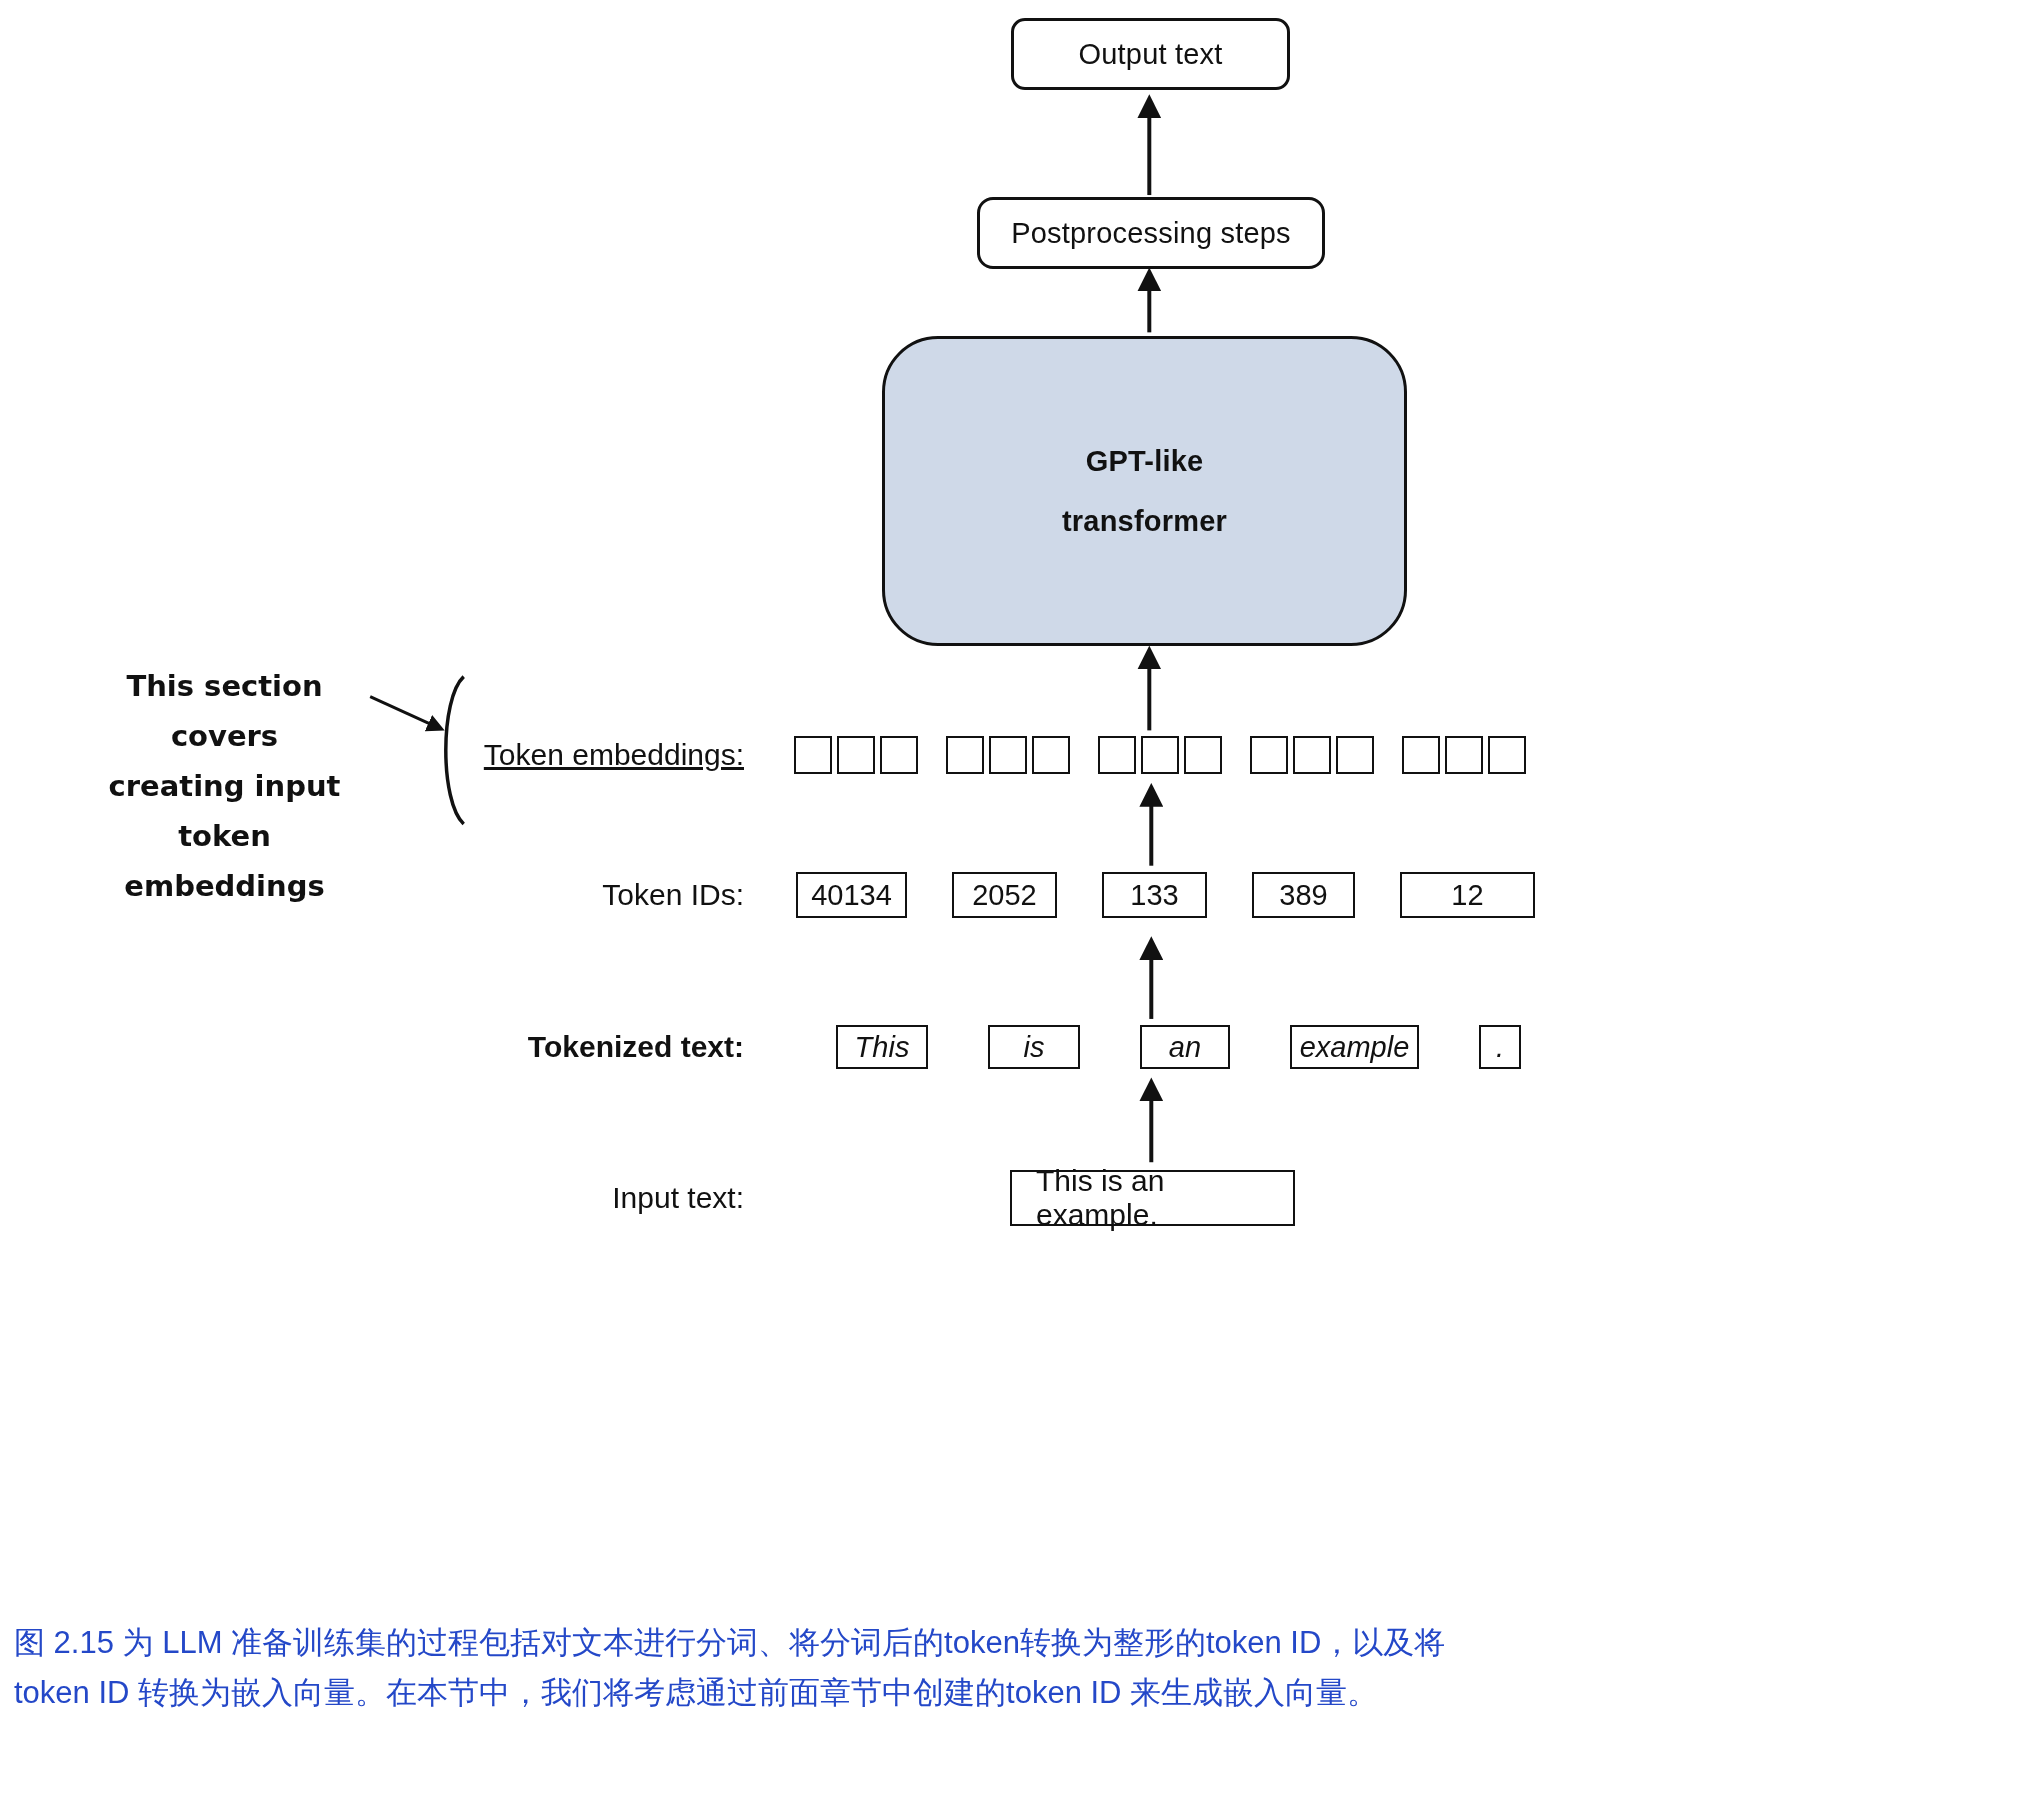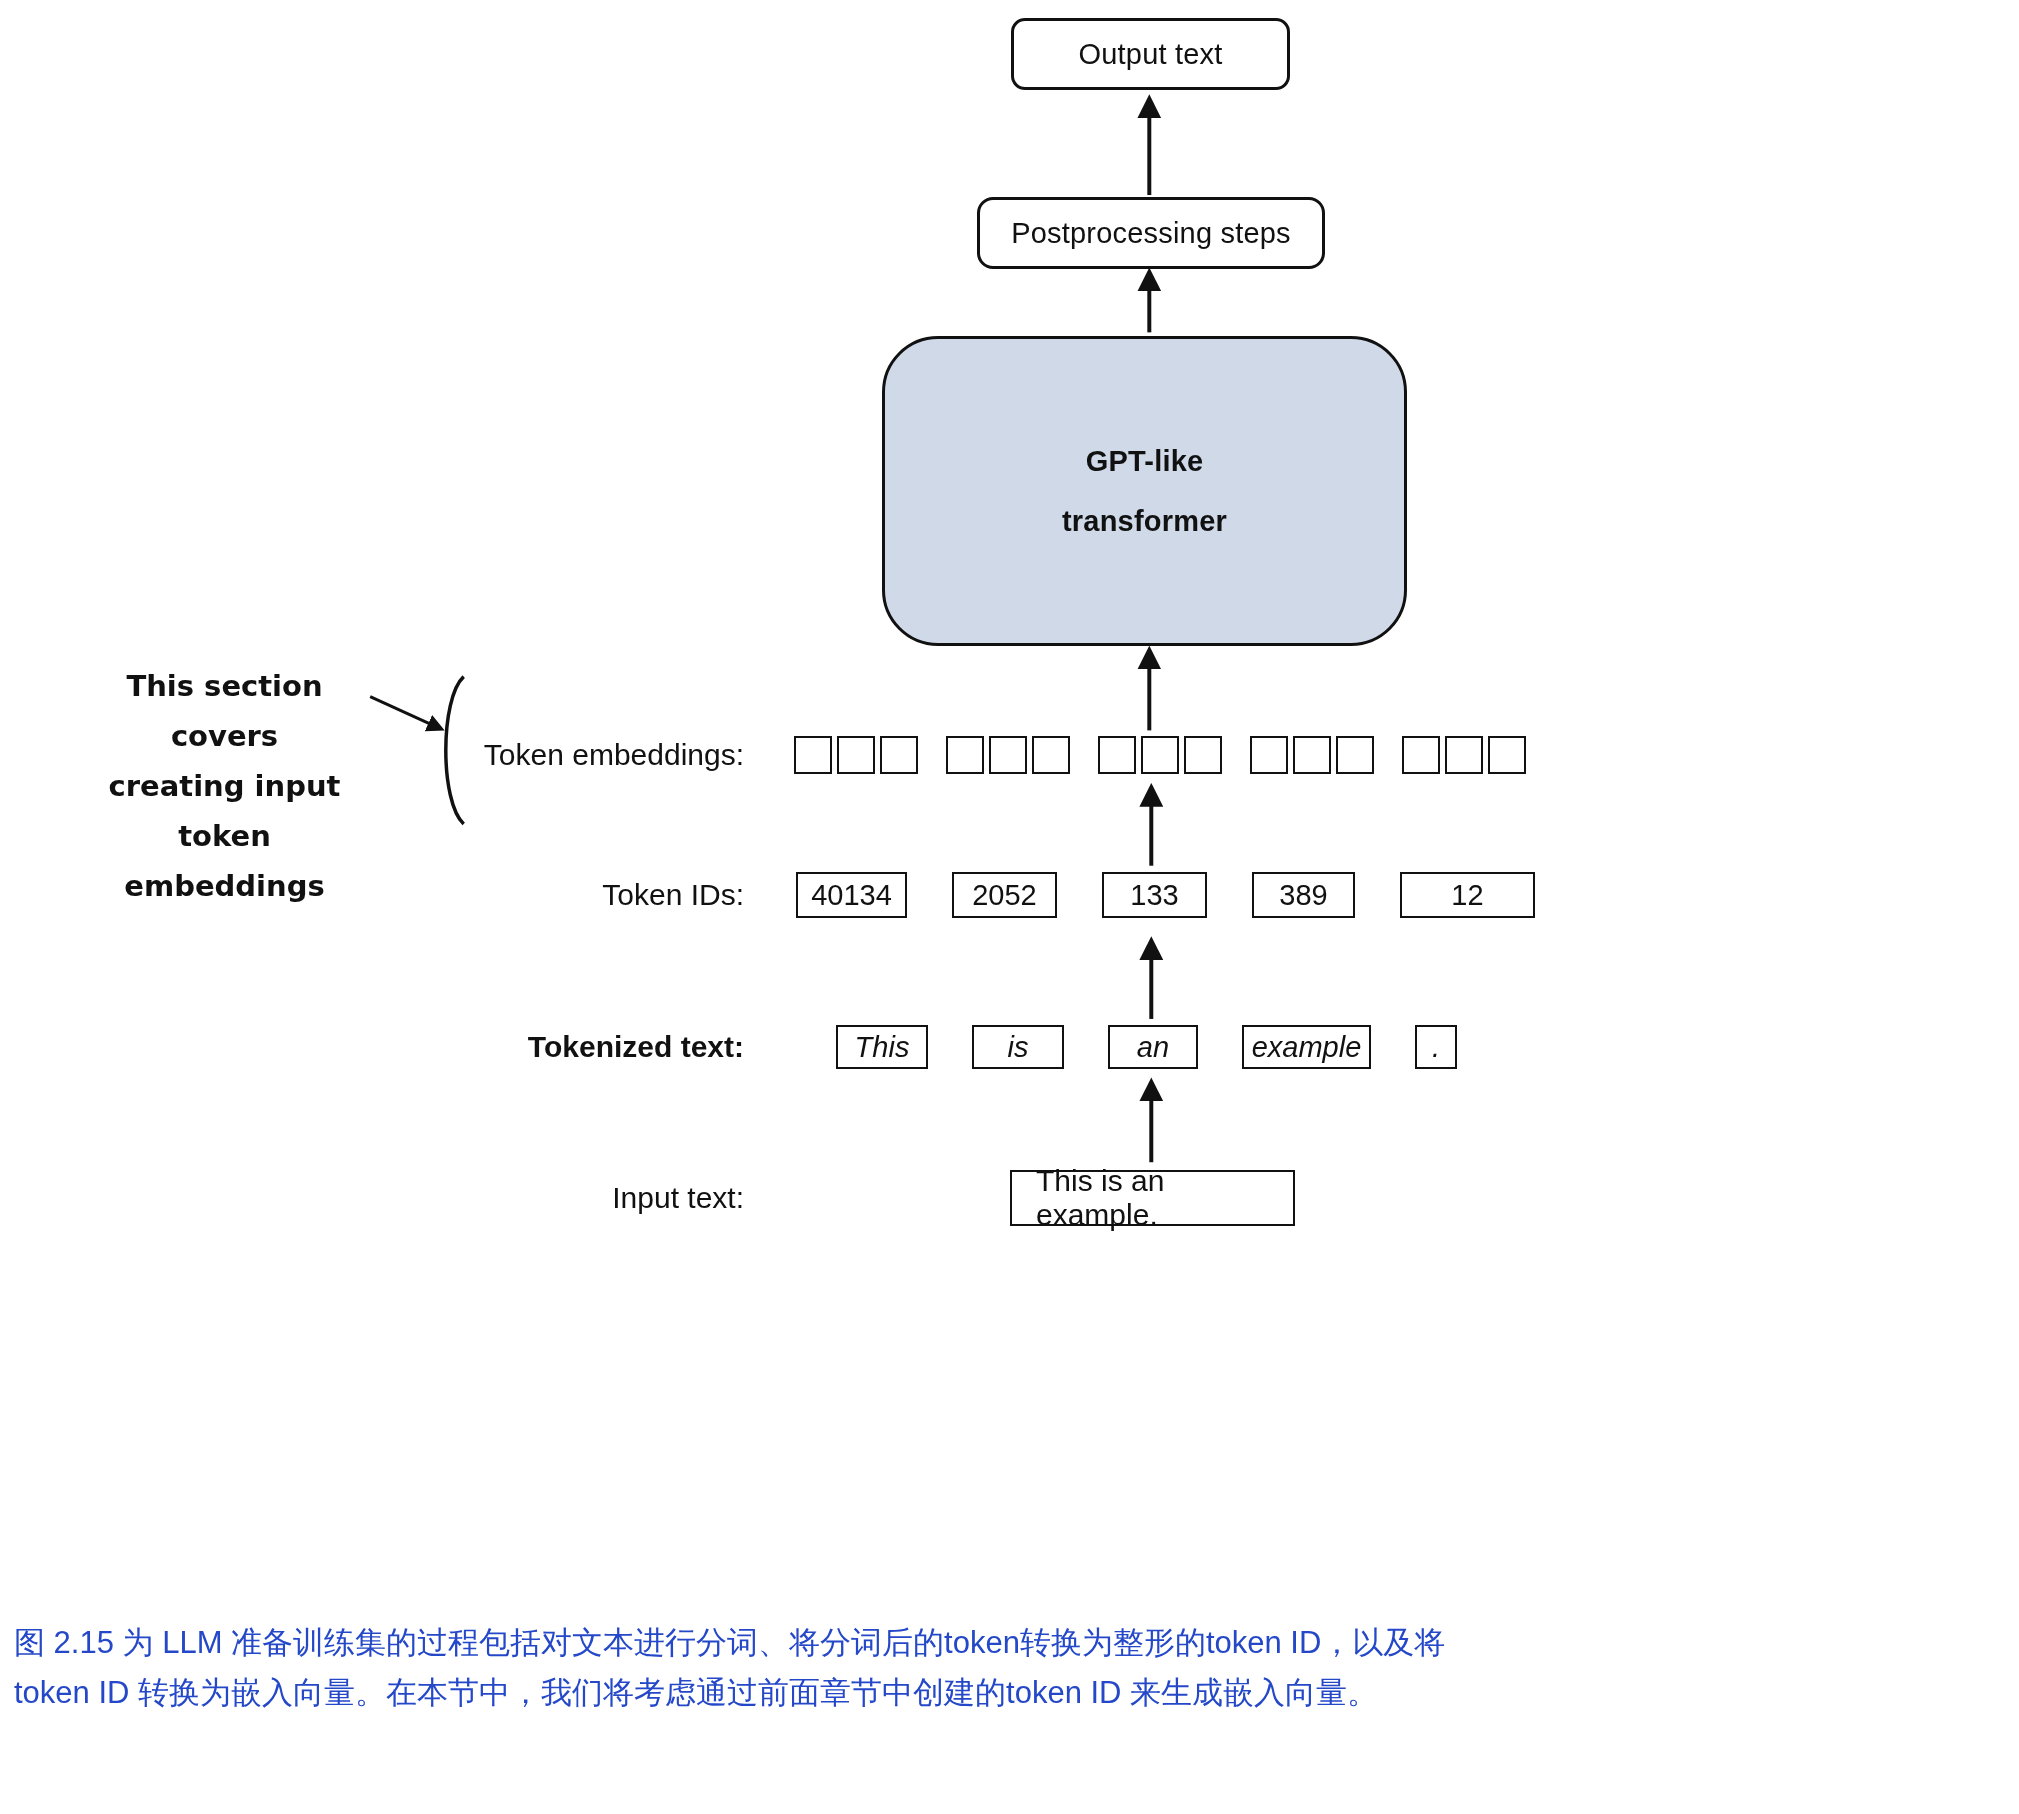--- a/index.html
+++ b/index.html
@@ -20,32 +20,32 @@
   #gpt-box{
     left:882px;top:336px;width:519px;height:304px;border-radius:56px;
     background:#cfd9e8;flex-direction:column;
     font-size:29px;font-weight:bold;line-height:60px;text-align:center;
   }
 
   .row-label{
     position:absolute;left:428px;width:316px;text-align:right;
     font-size:30px;white-space:nowrap;
   }
-  #embeddings-label{top:736px;line-height:38px;}
+  #embeddings-label{top:736px;line-height:38px;text-decoration:underline;}
   #tokenids-label{top:872px;line-height:46px;}
   #tokenized-label{top:1025px;line-height:44px;font-weight:bold;}
   #input-label{top:1170px;line-height:56px;}
 
   .cells-row{position:absolute;left:794px;top:736px;display:flex;gap:28px;}
   .cellgroup{display:flex;gap:5px;}
   .cell{width:38px;height:38px;border:2.5px solid #111;background:#fff;box-sizing:border-box;}
 
   .boxes-row{position:absolute;display:flex;align-items:center;}
   #tokenids-row{left:796px;top:872px;gap:45px;}
-  #tokenized-row{left:836px;top:1025px;gap:44px;}
+  #tokenized-row{left:836px;top:1025px;gap:60px;}
   .valbox{
     border:2.5px solid #111;background:#fff;height:46px;box-sizing:border-box;
     display:flex;align-items:center;justify-content:center;font-size:29px;
   }
   #tokenized-row .valbox{height:44px;font-style:italic;}
 
   #input-box{
     position:absolute;left:1010px;top:1170px;width:285px;height:56px;
     border:2.5px solid #111;background:#fff;box-sizing:border-box;
     display:flex;align-items:center;justify-content:center;font-size:30px;padding-left:24px;

